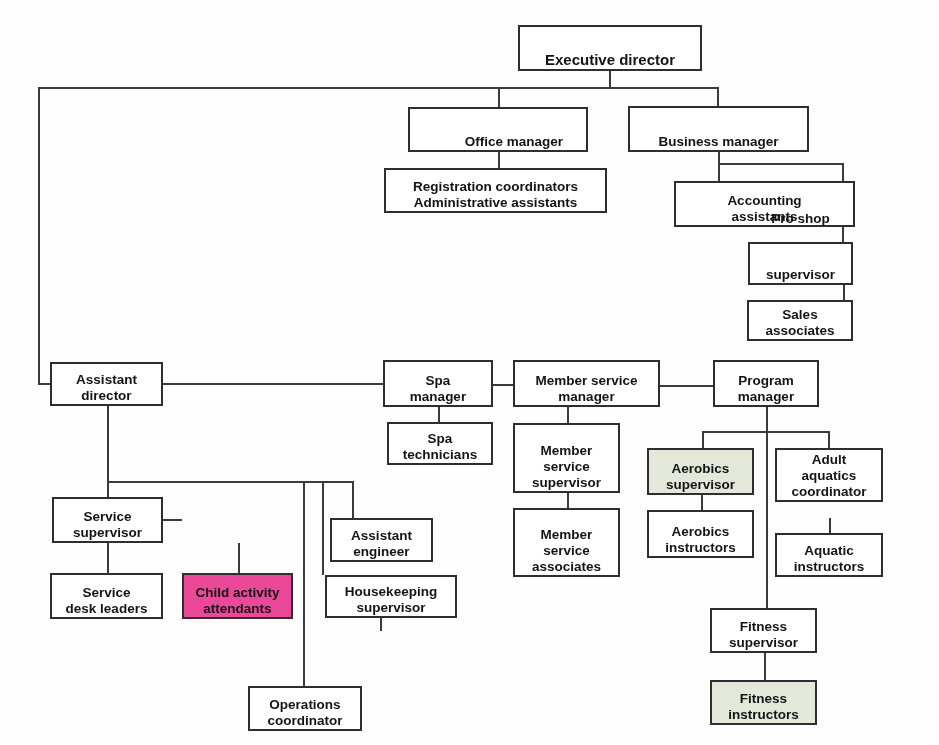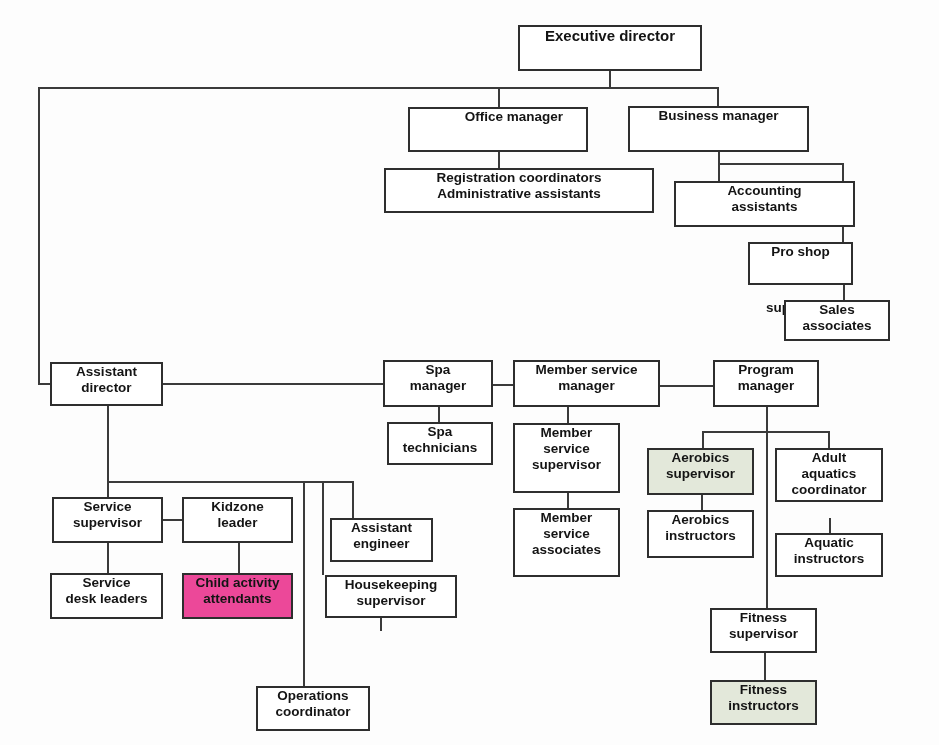--- a/index.html
+++ b/index.html
@@ -14,21 +14,21 @@
   .line.v{width:2px;}
   .line.h{height:2px;}
   .node{
     position:absolute;
     box-sizing:border-box;
     background:#ffffff;
     border:2px solid #2e2e2e;
     display:flex;
     flex-direction:column;
     align-items:center;
-    justify-content:flex-start;
+    justify-content:flex-end;
     text-align:center;
     font-size:13.5px;
     font-weight:bold;
     color:#141414;
     line-height:1.18;
     letter-spacing:0;
   }
   .node.hl{background:#e3e8da;}
   .node span{display:block;white-space:nowrap;}
   [data-name="org-node-executive-director"]{font-size:15px;}
@@ -74,33 +74,33 @@
     <div class="line h" data-name="connector-line" style="left: 702px; top: 431px; width: 128px; background: rgb(58, 58, 58);"></div>
     <div class="node" data-name="org-node-executive-director" style="left: 518px; top: 25px; width: 184px; height: 46px; background: rgb(255, 255, 255); border-color: rgb(46, 46, 46);">
       <span data-name="org-node-label">Executive director</span>
     </div>
     <div class="node" data-name="org-node-office-manager" style="left: 408px; top: 107px; width: 180px; height: 45px; background: rgb(255, 255, 255); border-color: rgb(46, 46, 46); padding-left: 32px;">
       <span data-name="org-node-label">Office manager</span>
     </div>
     <div class="node" data-name="org-node-business-manager" style="left: 628px; top: 106px; width: 181px; height: 46px; background: rgb(255, 255, 255); border-color: rgb(46, 46, 46);">
       <span data-name="org-node-label">Business manager</span>
     </div>
-    <div class="node" data-name="org-node-registration-coordinators-administrative-assistants" style="left: 384px; top: 168px; width: 270px; height: 45px; background: rgb(255, 255, 255); border-color: rgb(46, 46, 46);">
+    <div class="node" data-name="org-node-registration-coordinators-administrative-assistants" style="left: 384px; top: 168px; width: 223px; height: 45px; background: rgb(255, 255, 255); border-color: rgb(46, 46, 46);">
       <span data-name="org-node-label">Registration coordinators</span>
       <span data-name="org-node-label">Administrative assistants</span>
     </div>
     <div class="node" data-name="org-node-accounting-assistants" style="left: 629px; top: 181px; width: 181px; height: 46px; background: rgb(255, 255, 255); border-color: rgb(46, 46, 46); margin-left: 45px;">
       <span data-name="org-node-label">Accounting</span>
       <span data-name="org-node-label">assistants</span>
     </div>
     <div class="node" data-name="org-node-pro-shop-supervisor" style="left: 748px; top: 242px; width: 105px; height: 43px; background: rgb(255, 255, 255); border-color: rgb(46, 46, 46); gap: 40px;">
       <span data-name="org-node-label">Pro shop</span>
       <span data-name="org-node-label">supervisor</span>
     </div>
-    <div class="node" data-name="org-node-sales-associates" style="left: 747px; top: 300px; width: 106px; height: 41px; background: rgb(255, 255, 255); border-color: rgb(46, 46, 46); margin-left: 37px;">
+    <div class="node" data-name="org-node-sales-associates" style="left: 747px; top: 300px; width: 106px; height: 41px; background: rgb(255, 255, 255); border-color: rgb(46, 46, 46);">
       <span data-name="org-node-label">Sales</span>
       <span data-name="org-node-label">associates</span>
     </div>
     <div class="node" data-name="org-node-assistant-director" style="left: 50px; top: 362px; width: 113px; height: 44px; background: rgb(255, 255, 255); border-color: rgb(46, 46, 46);">
       <span data-name="org-node-label">Assistant</span>
       <span data-name="org-node-label">director</span>
     </div>
     <div class="node" data-name="org-node-spa-manager" style="left: 383px; top: 360px; width: 110px; height: 47px; background: rgb(255, 255, 255); border-color: rgb(46, 46, 46);">
       <span data-name="org-node-label">Spa</span>
       <span data-name="org-node-label">manager</span>
@@ -149,37 +149,33 @@
       <span data-name="org-node-label">supervisor</span>
     </div>
     <div class="node hl" data-name="org-node-fitness-instructors" style="left: 710px; top: 680px; width: 107px; height: 45px; background: rgb(227, 232, 218); border-color: rgb(46, 46, 46);">
       <span data-name="org-node-label">Fitness</span>
       <span data-name="org-node-label">instructors</span>
     </div>
     <div class="node" data-name="org-node-service-supervisor" style="left: 52px; top: 497px; width: 111px; height: 46px; background: rgb(255, 255, 255); border-color: rgb(46, 46, 46);">
       <span data-name="org-node-label">Service</span>
       <span data-name="org-node-label">supervisor</span>
     </div>
-    <div class="node" data-name="org-node-kidzone-leader" style="left: 182px; top: 497px; width: 111px; height: 46px; background: rgb(255, 255, 255); border-color: rgb(46, 46, 46);">
-      <span data-name="org-node-label">Kidzone</span>
-      <span data-name="org-node-label">leader</span>
-    </div>
     <div class="node" data-name="org-node-service-desk-leaders" style="left: 50px; top: 573px; width: 113px; height: 46px; background: rgb(255, 255, 255); border-color: rgb(46, 46, 46);">
       <span data-name="org-node-label">Service</span>
       <span data-name="org-node-label">desk leaders</span>
     </div>
     <div class="node" data-name="org-node-child-activity-attendants" style="left: 182px; top: 573px; width: 111px; height: 46px; background: #ec4899; border-color: rgb(46, 46, 46);">
       <span data-name="org-node-label">Child activity</span>
       <span data-name="org-node-label">attendants</span>
     </div>
     <div class="node" data-name="org-node-assistant-engineer" style="left: 330px; top: 518px; width: 103px; height: 44px; background: rgb(255, 255, 255); border-color: rgb(46, 46, 46);">
       <span data-name="org-node-label">Assistant</span>
       <span data-name="org-node-label">engineer</span>
     </div>
     <div class="node" data-name="org-node-housekeeping-supervisor" style="left: 313px; top: 575px; width: 132px; height: 43px; background: rgb(255, 255, 255); border-color: rgb(46, 46, 46); margin-left: 12px;">
       <span data-name="org-node-label">Housekeeping</span>
       <span data-name="org-node-label">supervisor</span>
     </div>
-    <div class="node" data-name="org-node-operations-coordinator" style="left: 248px; top: 686px; width: 114px; height: 45px; background: rgb(255, 255, 255); border-color: rgb(46, 46, 46); margin-left: 8px;">
+    <div class="node" data-name="org-node-operations-coordinator" style="left: 248px; top: 686px; width: 114px; height: 45px; background: rgb(255, 255, 255); border-color: rgb(46, 46, 46);">
       <span data-name="org-node-label">Operations</span>
       <span data-name="org-node-label">coordinator</span>
     </div>
   </div>
 
 </body></html>

